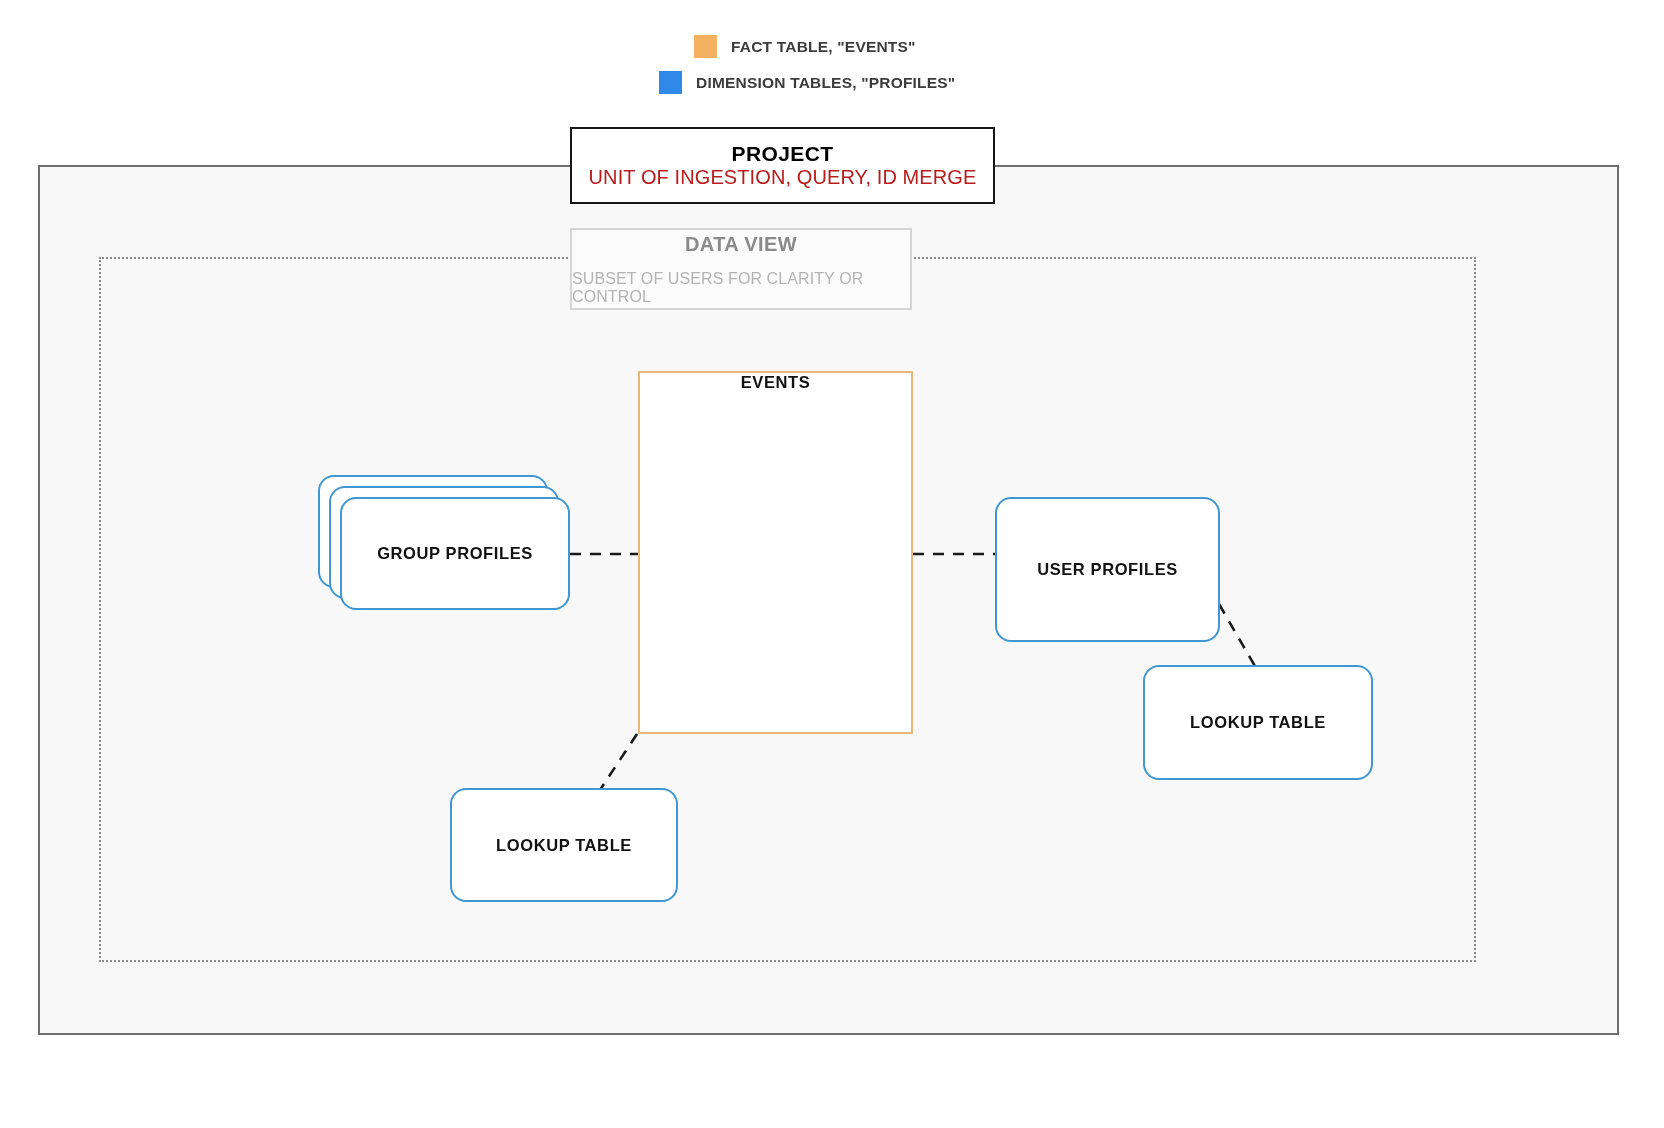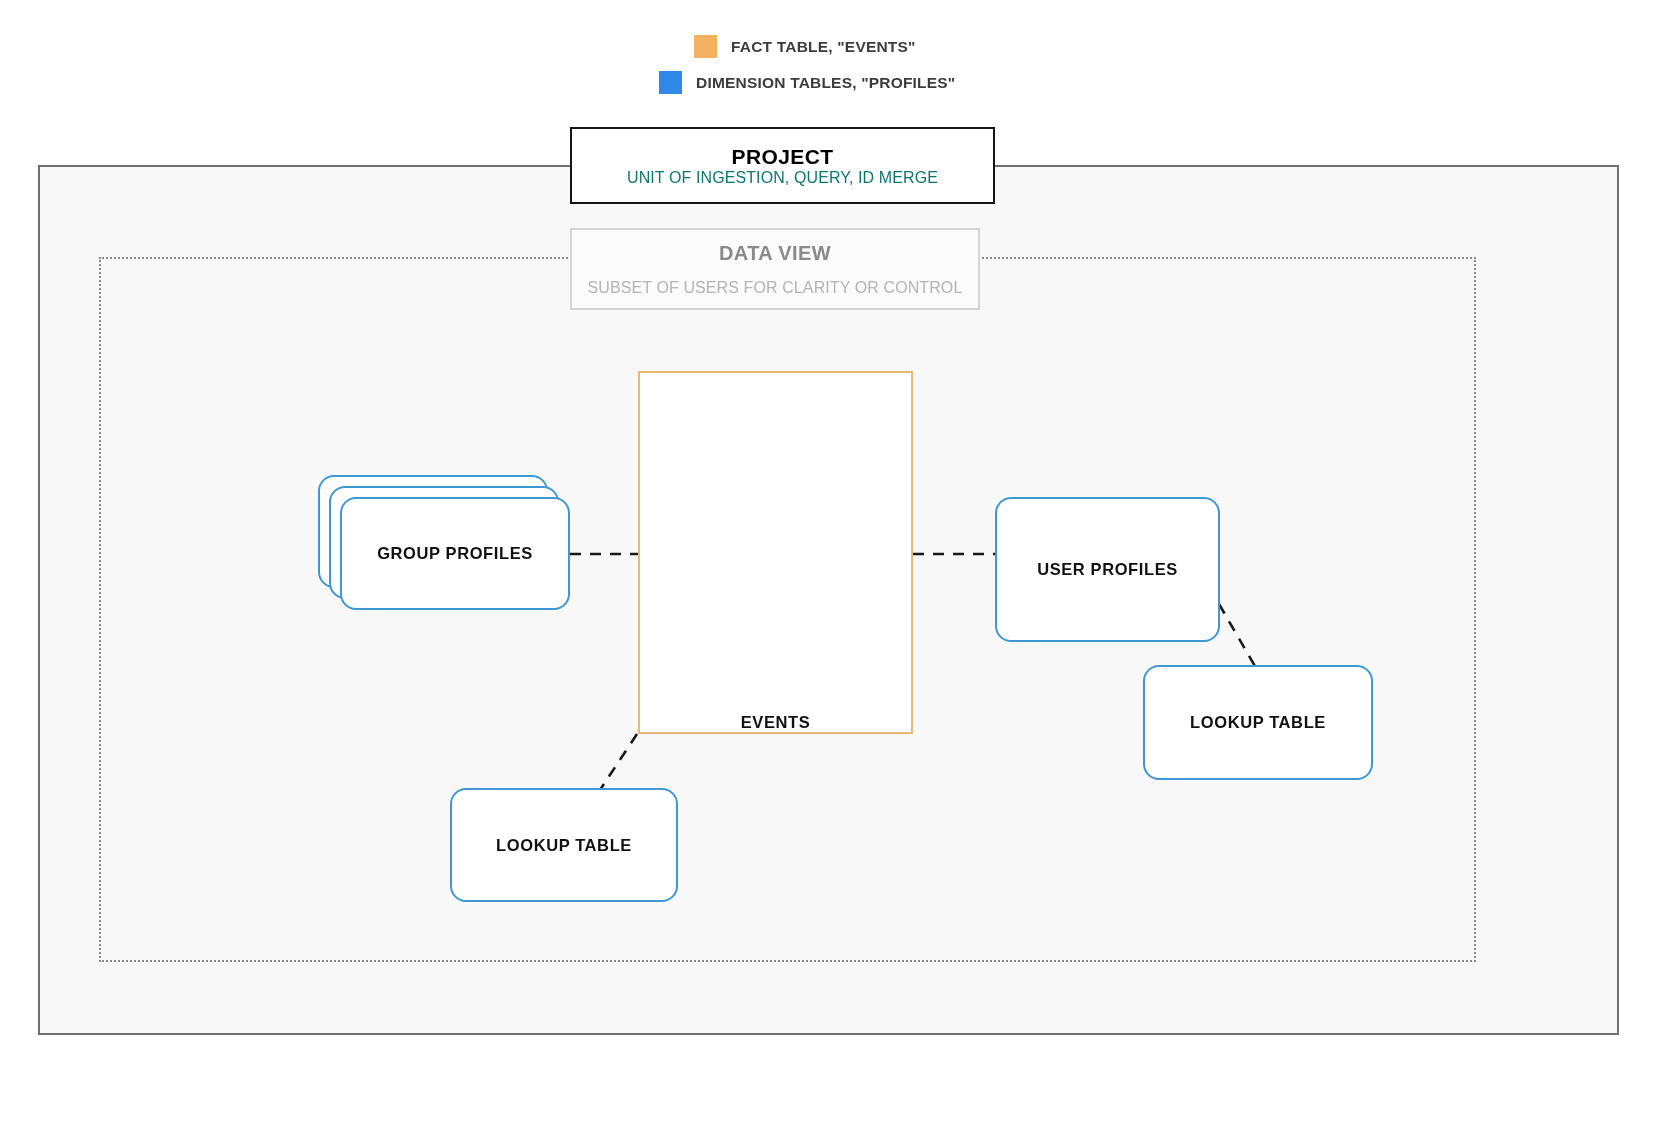--- a/index.html
+++ b/index.html
@@ -77,31 +77,31 @@
     justify-content: center;
     z-index: 6;
   }
   #project-box .box-title {
     font-size: 21px;
     font-weight: bold;
     color: #000000;
     letter-spacing: 0.4px;
   }
   #project-box .box-sub {
-    font-size: 16px;
-    color: #0f766e;
+    font-size: 20px;
+    color: #b91c1c;
     letter-spacing: 0.1px;
   }
 
   
   #dataview-box {
     position: absolute;
     left: 570px;
     top: 228px;
-    width: 410px;
+    width: 342px;
     height: 82px;
     border: 2px solid #d4d4d4;
     background: #fbfbfb;
     display: flex;
     flex-direction: column;
     align-items: center;
     justify-content: center;
     gap: 14px;
     z-index: 6;
   }
@@ -121,21 +121,21 @@
   #events-box {
     position: absolute;
     left: 638px;
     top: 371px;
     width: 275px;
     height: 363px;
     border: 2px solid #e8b878;
     background: #ffffff;
     z-index: 4;
     display: flex;
-    align-items: flex-end;
+    align-items: flex-start;
     justify-content: center;
   }
   #events-box .node-label {
     font-size: 16.5px;
     font-weight: bold;
     color: #111111;
     letter-spacing: 0.6px;
   }
 
   

